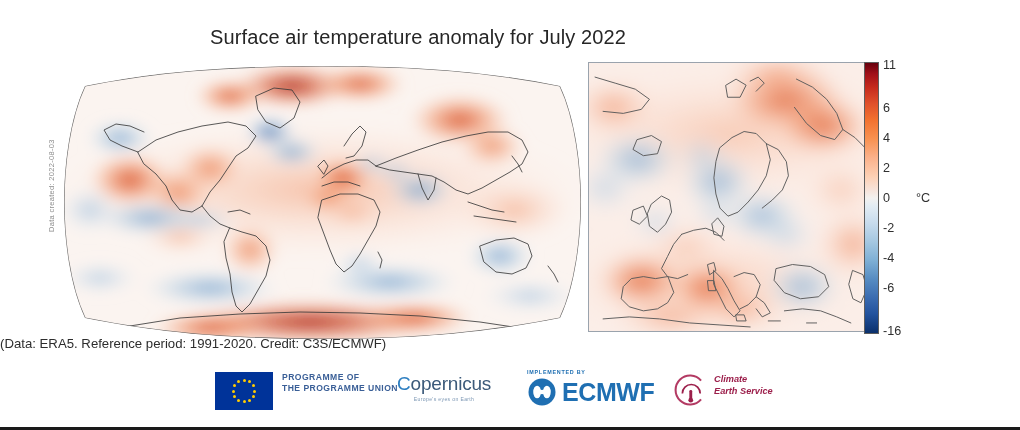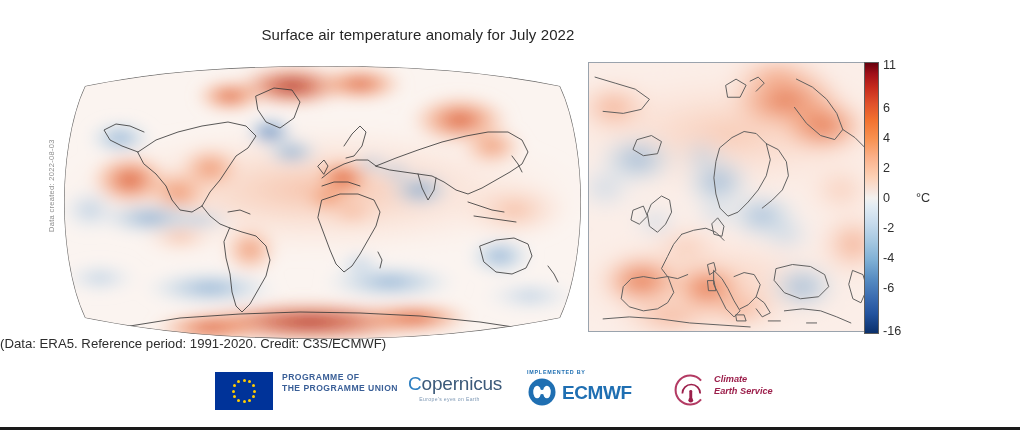--- a/index.html
+++ b/index.html
@@ -10,21 +10,21 @@
     color:#2b2b2b;
   }
   #figure{position:absolute;left:0;top:0;width:1020px;height:430px;background:#fff;}
 
   
   .slide-rule{position:absolute;left:0;bottom:0;width:1020px;height:3px;background:#1a1a1a;}
 
   
   .title{
     position:absolute;left:0;top:26px;width:836px;text-align:center;
-    font-size:15px;font-weight:400;letter-spacing:.1px;color:#262626;
+    font-size:20px;font-weight:400;letter-spacing:.1px;color:#262626;
     white-space:nowrap;
   }
 
   
   .datestamp{
     position:absolute;left:47px;top:232px;
     font-size:7.5px;color:#8d8d8d;letter-spacing:.3px;white-space:nowrap;
     transform:rotate(-90deg);transform-origin:left top;
   }
 
@@ -91,33 +91,33 @@
     border-radius:50%;
   }
   .eu-text{
     margin-left:9px;font-size:8.6px;line-height:1.32;color:#3a5f97;
     letter-spacing:.45px;font-weight:600;white-space:nowrap;
   }
 
   
   #logo-copernicus{left:192px;top:6px;}
   .cop-wrap{position:relative;white-space:nowrap;}
-  .cop-name{font-size:19px;color:#3c5a7a;letter-spacing:-.2px;line-height:1;margin-left:11px;}
+  .cop-name{font-size:19px;color:#3c5a7a;letter-spacing:-.2px;line-height:1;}
   .cop-name .c-arc{color:#2e7fc1;}
   .cop-sub{
     font-size:5.1px;color:#7c97b4;letter-spacing:.35px;
     margin-top:3px;text-align:center;white-space:nowrap;
   }
 
   
   #logo-ecmwf{left:322px;top:1px;flex-direction:column;align-items:flex-start;}
   .ecmwf-top{font-size:5.4px;color:#1f6fb2;letter-spacing:.75px;font-weight:700;margin-bottom:2px;}
   .ecmwf-row{display:flex;align-items:center;}
   .ecmwf-mark{width:30px;height:30px;flex:none;margin-right:5px;}
-  .ecmwf-name{font-size:19px;font-weight:700;color:#1f6fb2;letter-spacing:-.4px;line-height:1;}
+  .ecmwf-name{font-size:25px;font-weight:700;color:#1f6fb2;letter-spacing:-.4px;line-height:1;}
 
   
   #logo-c3s{left:468px;top:5px;}
   .c3s-mark{width:34px;height:34px;flex:none;margin-right:7px;}
   .c3s-text{font-size:9.2px;line-height:1.35;color:#9c1f4b;font-weight:700;white-space:nowrap;font-style:italic;}
 </style>
 </head>
 <body>
 
 <div id="figure">

